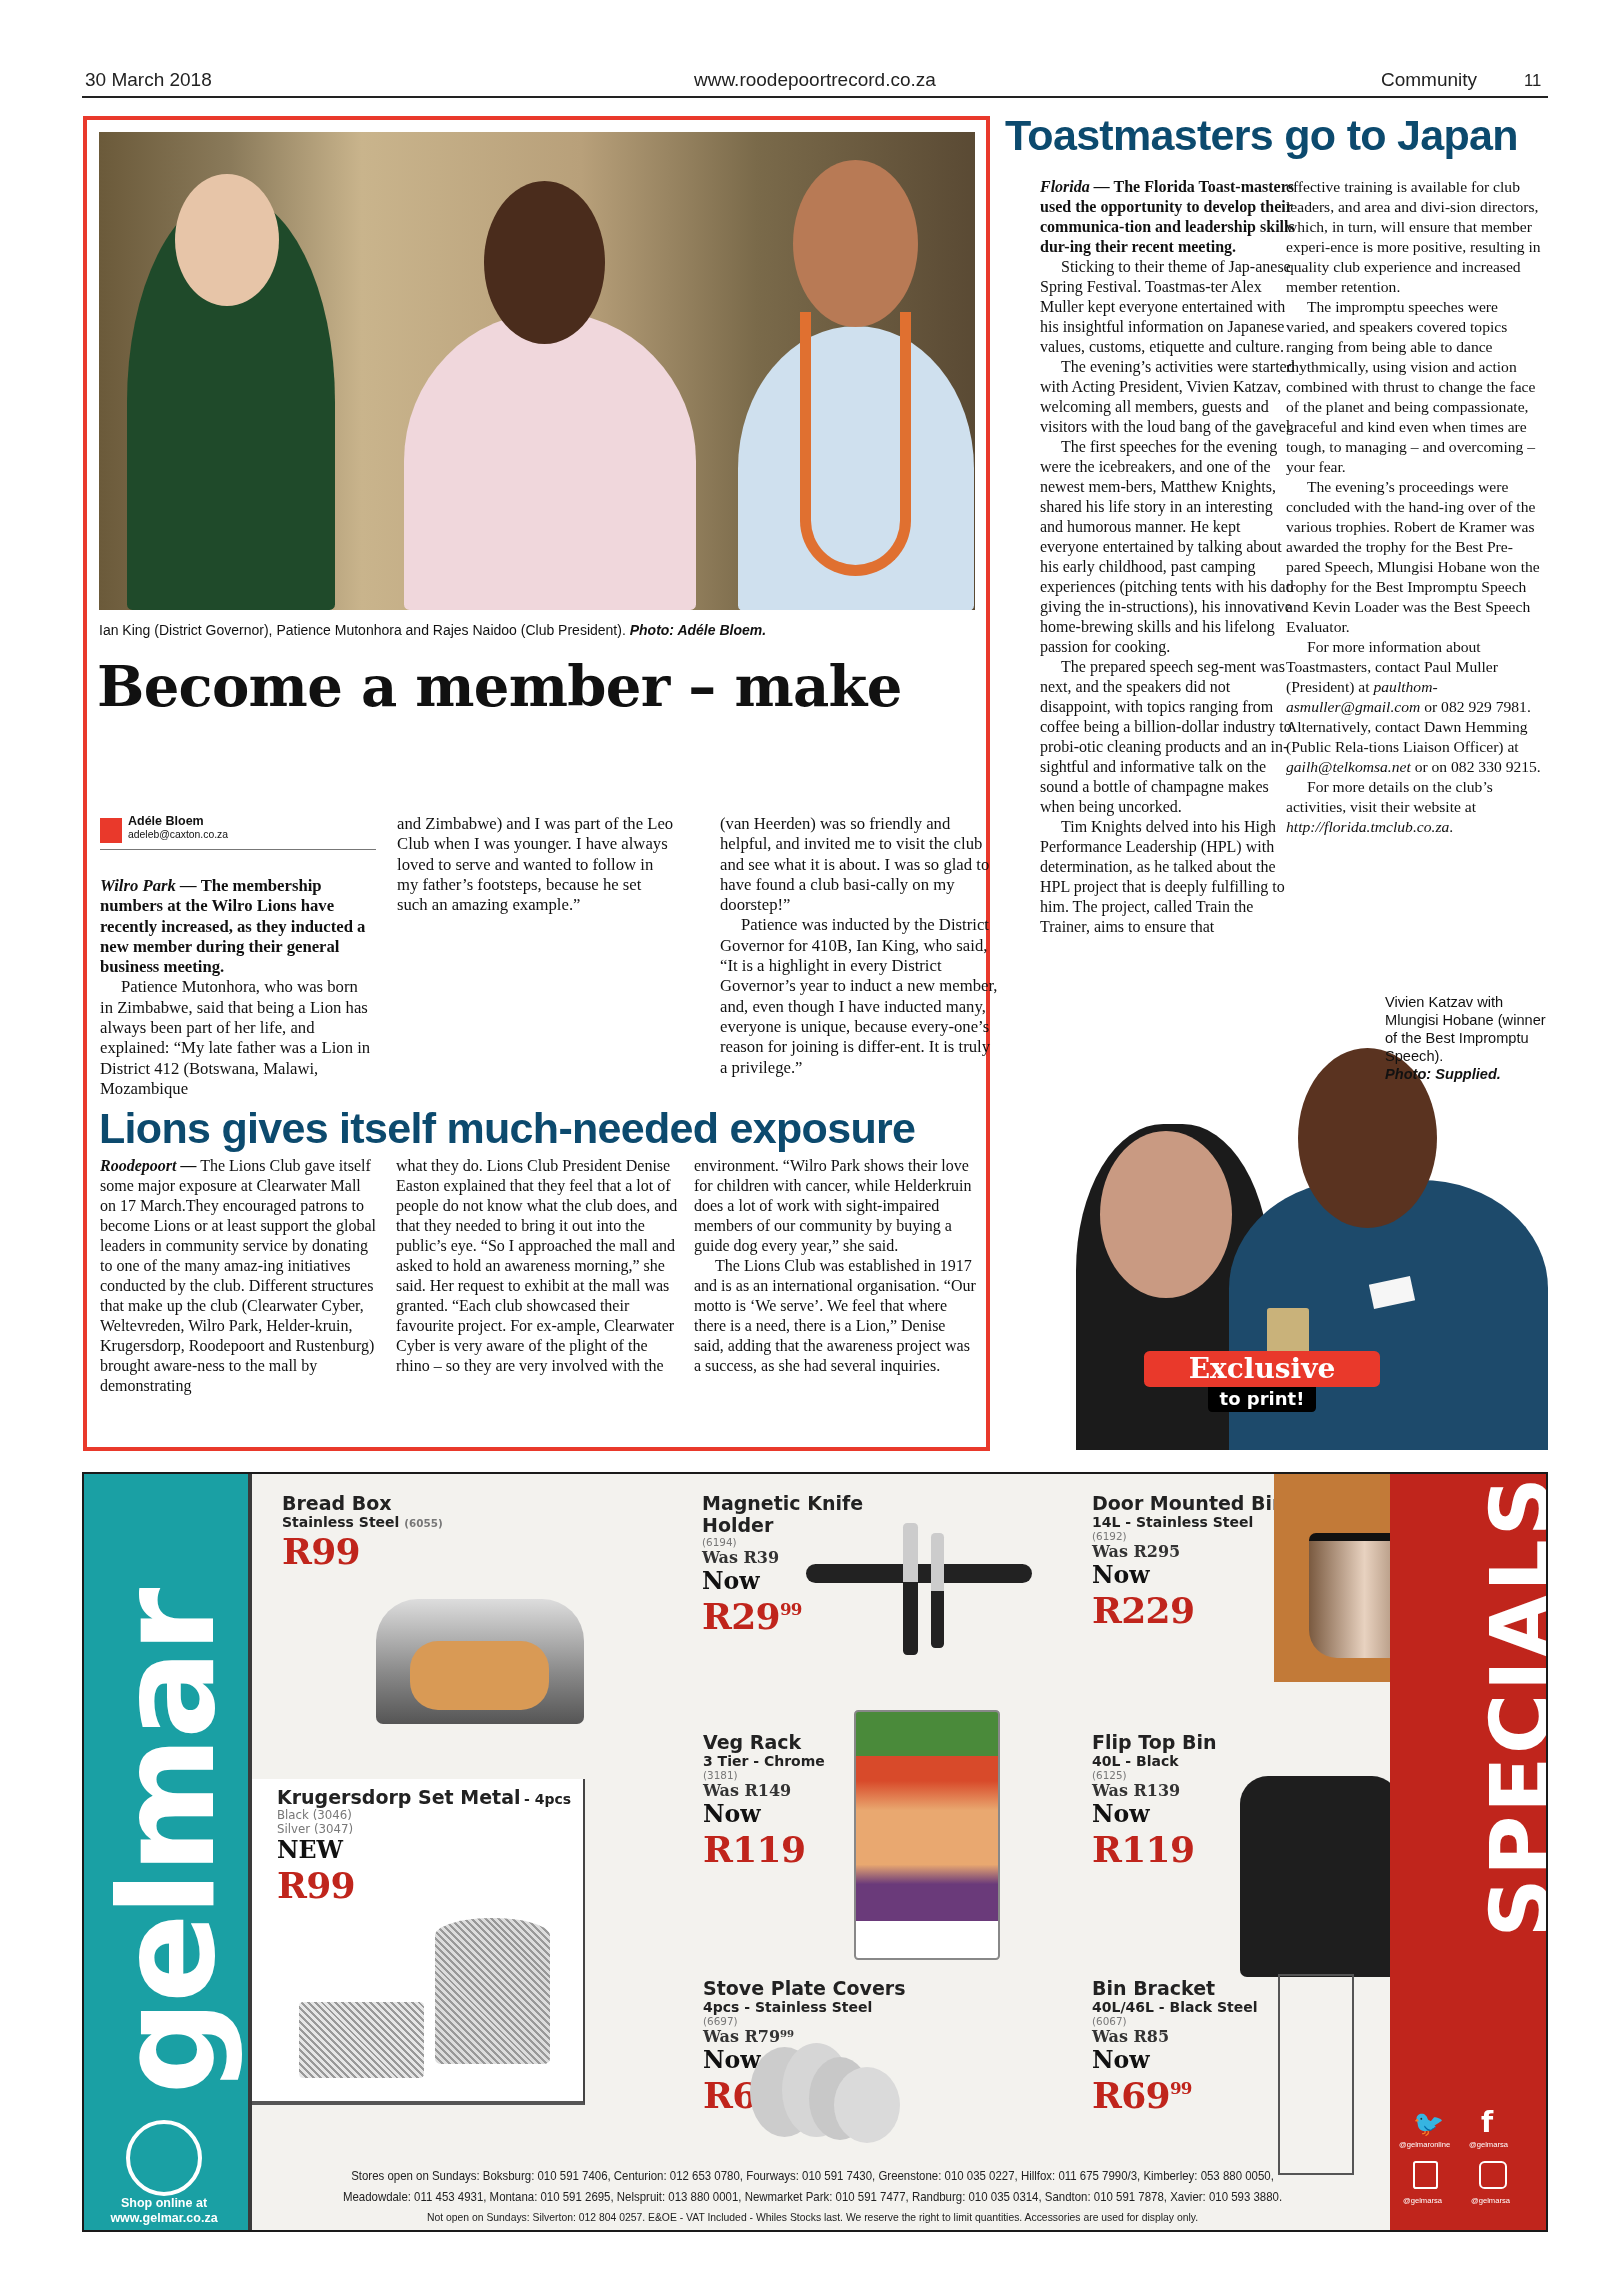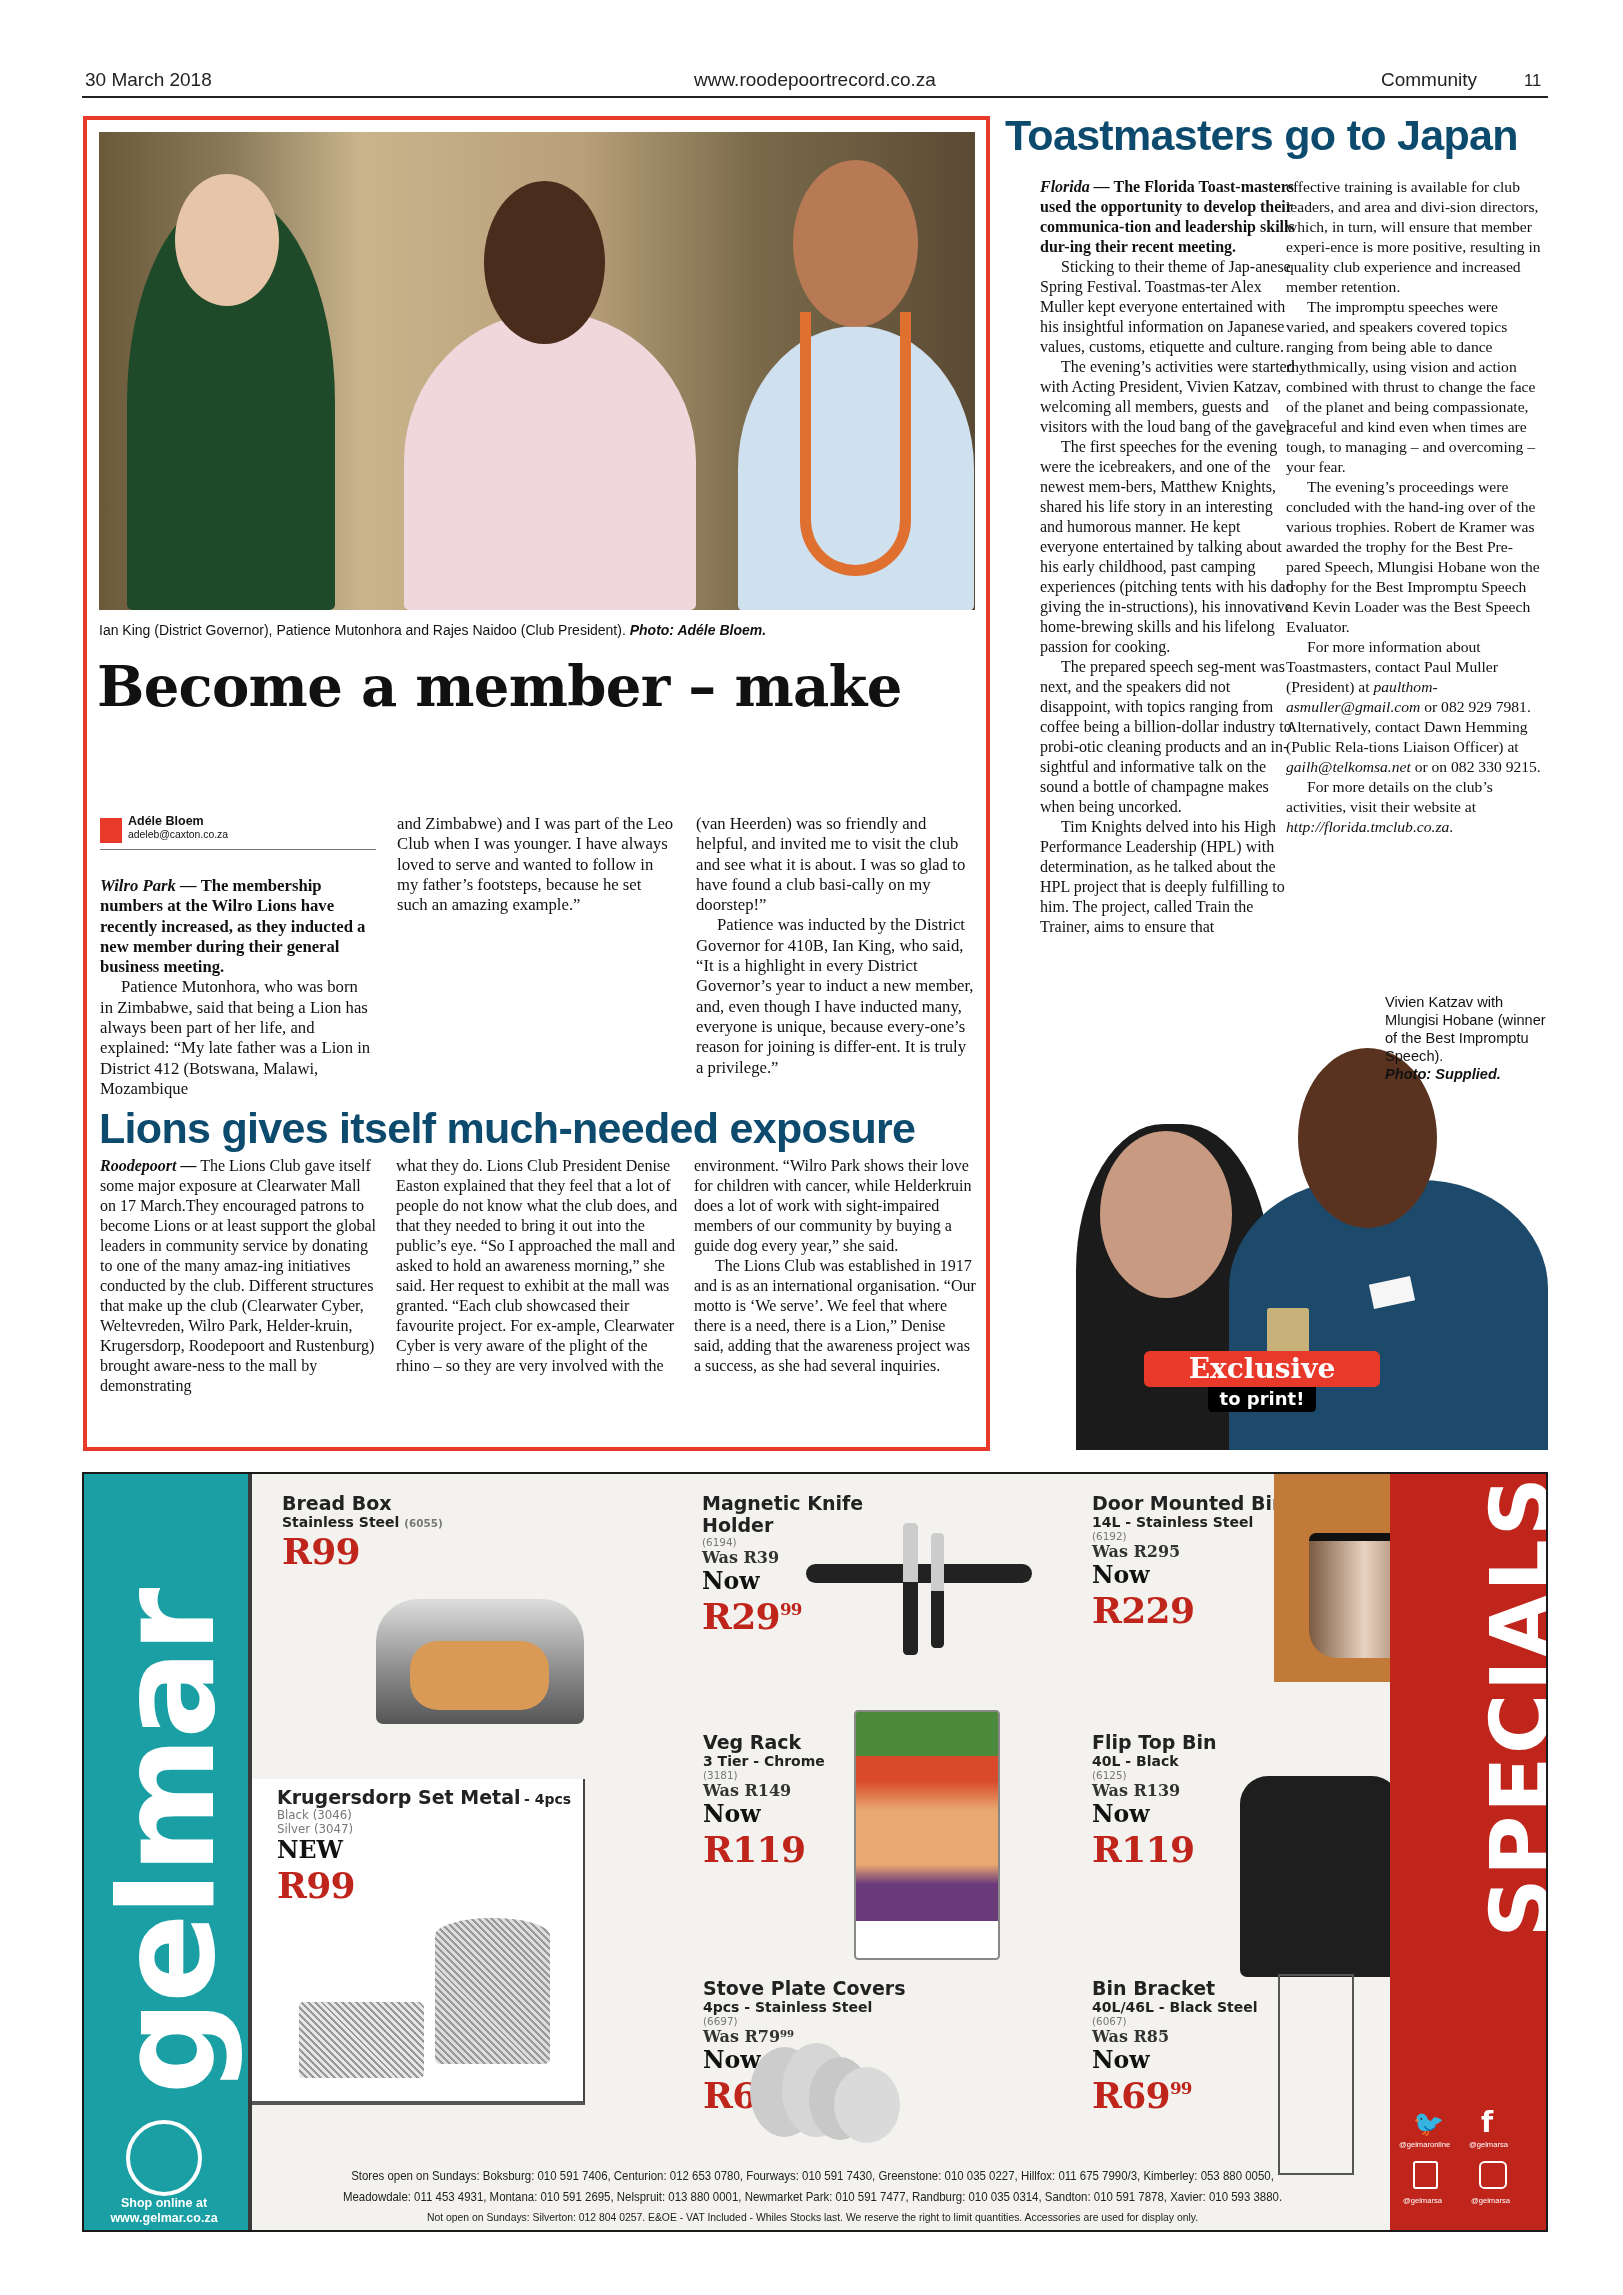--- a/index.html
+++ b/index.html
@@ -62,21 +62,21 @@
 <div class="abs" style="left:128px;top:829px;font-family:'Liberation Sans',sans-serif;font-size:10.4px">adeleb@caxton.co.za</div>
 <div class="abs" style="left:100px;top:849px;width:276px;height:1.4px;background:#777"></div>
 
 <div class="col" style="left:100px;top:876px;width:274px">
   <p><b><i>Wilro Park —</i> <span>The membership numbers at the Wilro Lions have recently increased, as they inducted a new member during their general business meeting.</span></b></p>
   <p class="ind">Patience Mutonhora, who was born in Zimbabwe, said that being a Lion has always been part of her life, and explained: “My late father was a Lion in District 412 (Botswana, Malawi, Mozambique</p>
 </div>
 <div class="col" style="left:397px;top:814px;width:278px">
   <p>and Zimbabwe) and I was part of the Leo Club when I was younger. I have always loved to serve and wanted to follow in my father’s footsteps, because he set such an amazing example.”</p>
 </div>
-<div class="col" style="left:696px;top:814px;width:278px">
+<div class="col" style="left:720px;top:814px;width:278px">
   <p>(van Heerden) was so friendly and helpful, and invited me to visit the club and see what it is about. I was so glad to have found a club basi-cally on my doorstep!”</p>
   <p class="ind">Patience was inducted by the District Governor for 410B, Ian King, who said, “It is a highlight in every District Governor’s year to induct a new member, and, even though I have inducted many, everyone is unique, because every-one’s reason for joining is differ-ent. It is truly a privilege.”</p>
 </div>
 
 <div class="abs sans-head" style="left:99px;top:1104px;font-size:43px;letter-spacing:-0.7px">Lions gives itself much-needed exposure</div>
 <div class="col" style="left:100px;top:1156px;width:278px;font-size:16px;line-height:20px">
   <p><b><i>Roodepoort —</i></b> <span>The Lions Club gave itself some major exposure at Clearwater Mall on 17 March.They encouraged patrons to become Lions or at least support the global leaders in community service by donating to one of the many amaz-ing initiatives conducted by the club. Different structures that make up the club (Clearwater Cyber, Weltevreden, Wilro Park, Helder-kruin, Krugersdorp, Roodepoort and Rustenburg) brought aware-ness to the mall by demonstrating</span></p>
 </div>
 <div class="col" style="left:396px;top:1156px;width:285px;font-size:16px;line-height:20px">
   <p>what they do. Lions Club President Denise Easton explained that they feel that a lot of people do not know what the club does, and that they needed to bring it out into the public’s eye. “So I approached the mall and asked to hold an awareness morning,” she said. Her request to exhibit at the mall was granted. “Each club showcased their favourite project. For ex-ample, Clearwater Cyber is very aware of the plight of the rhino – so they are very involved with the</p>

